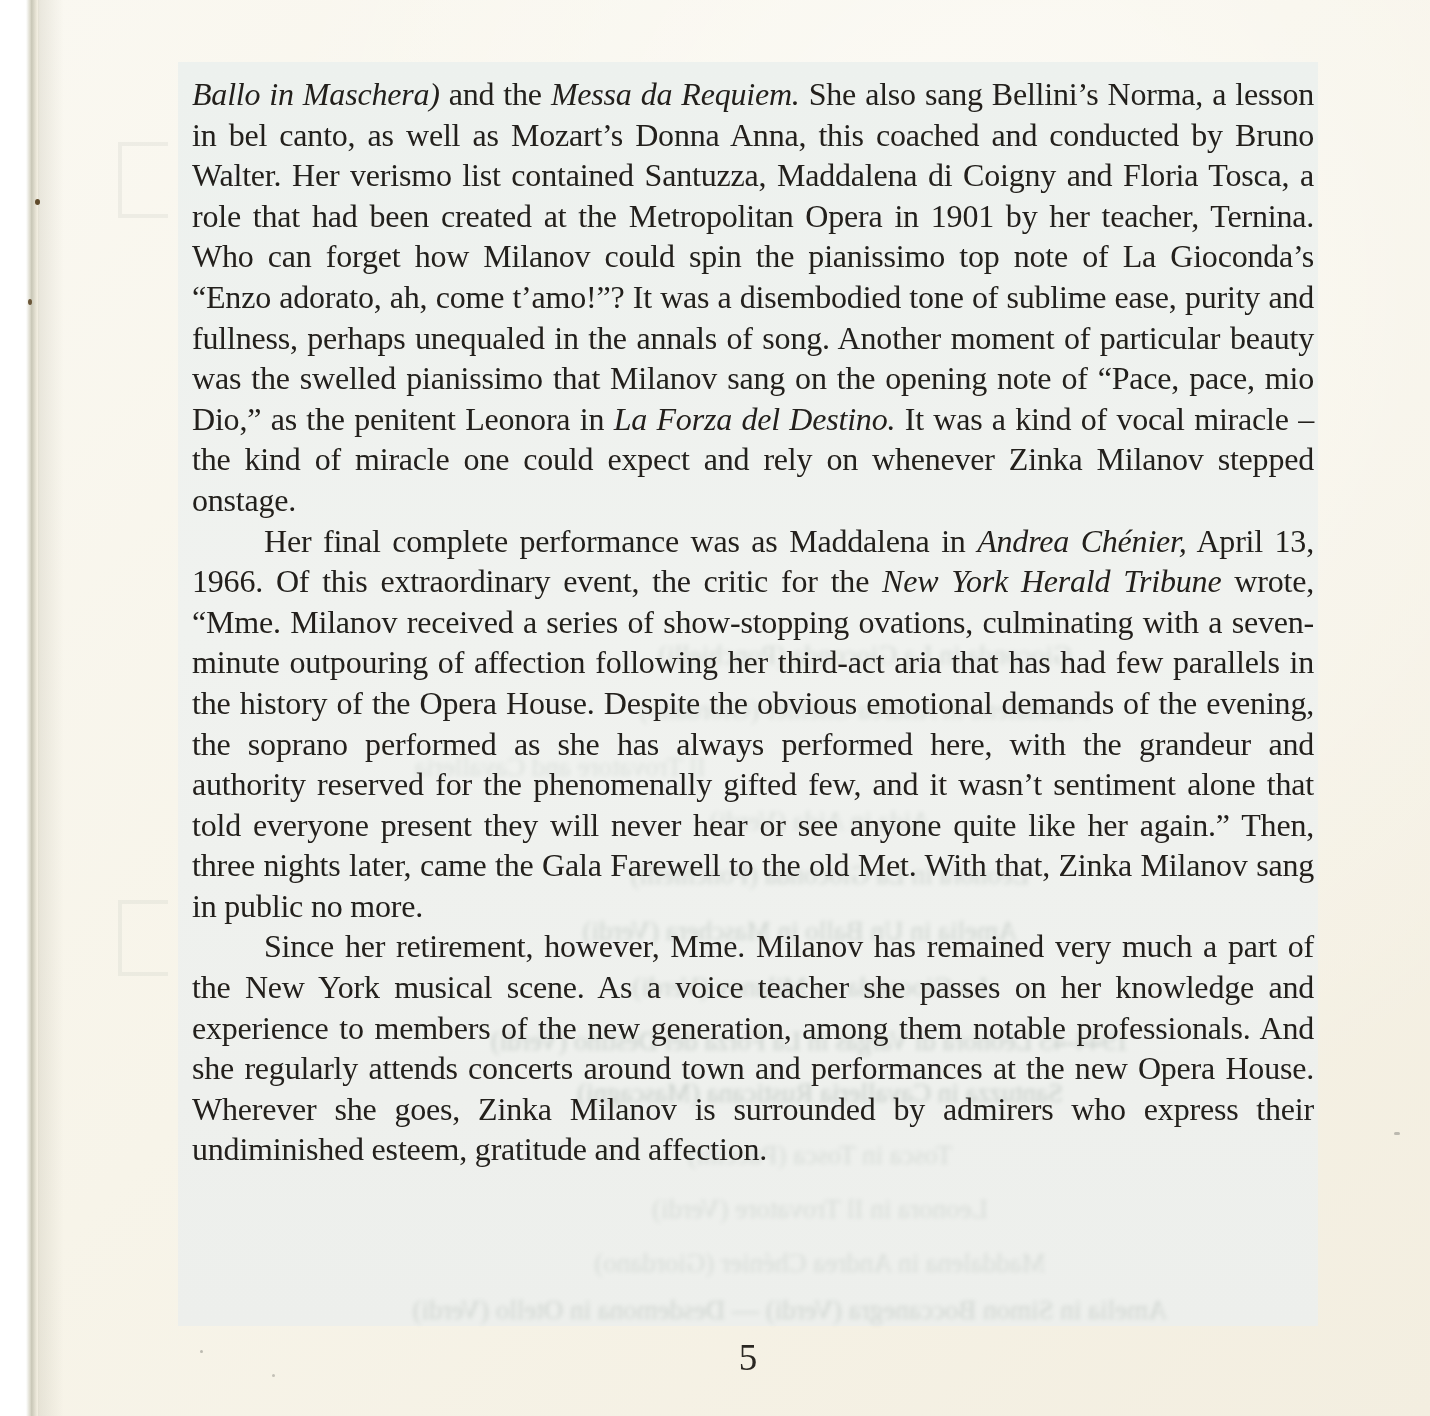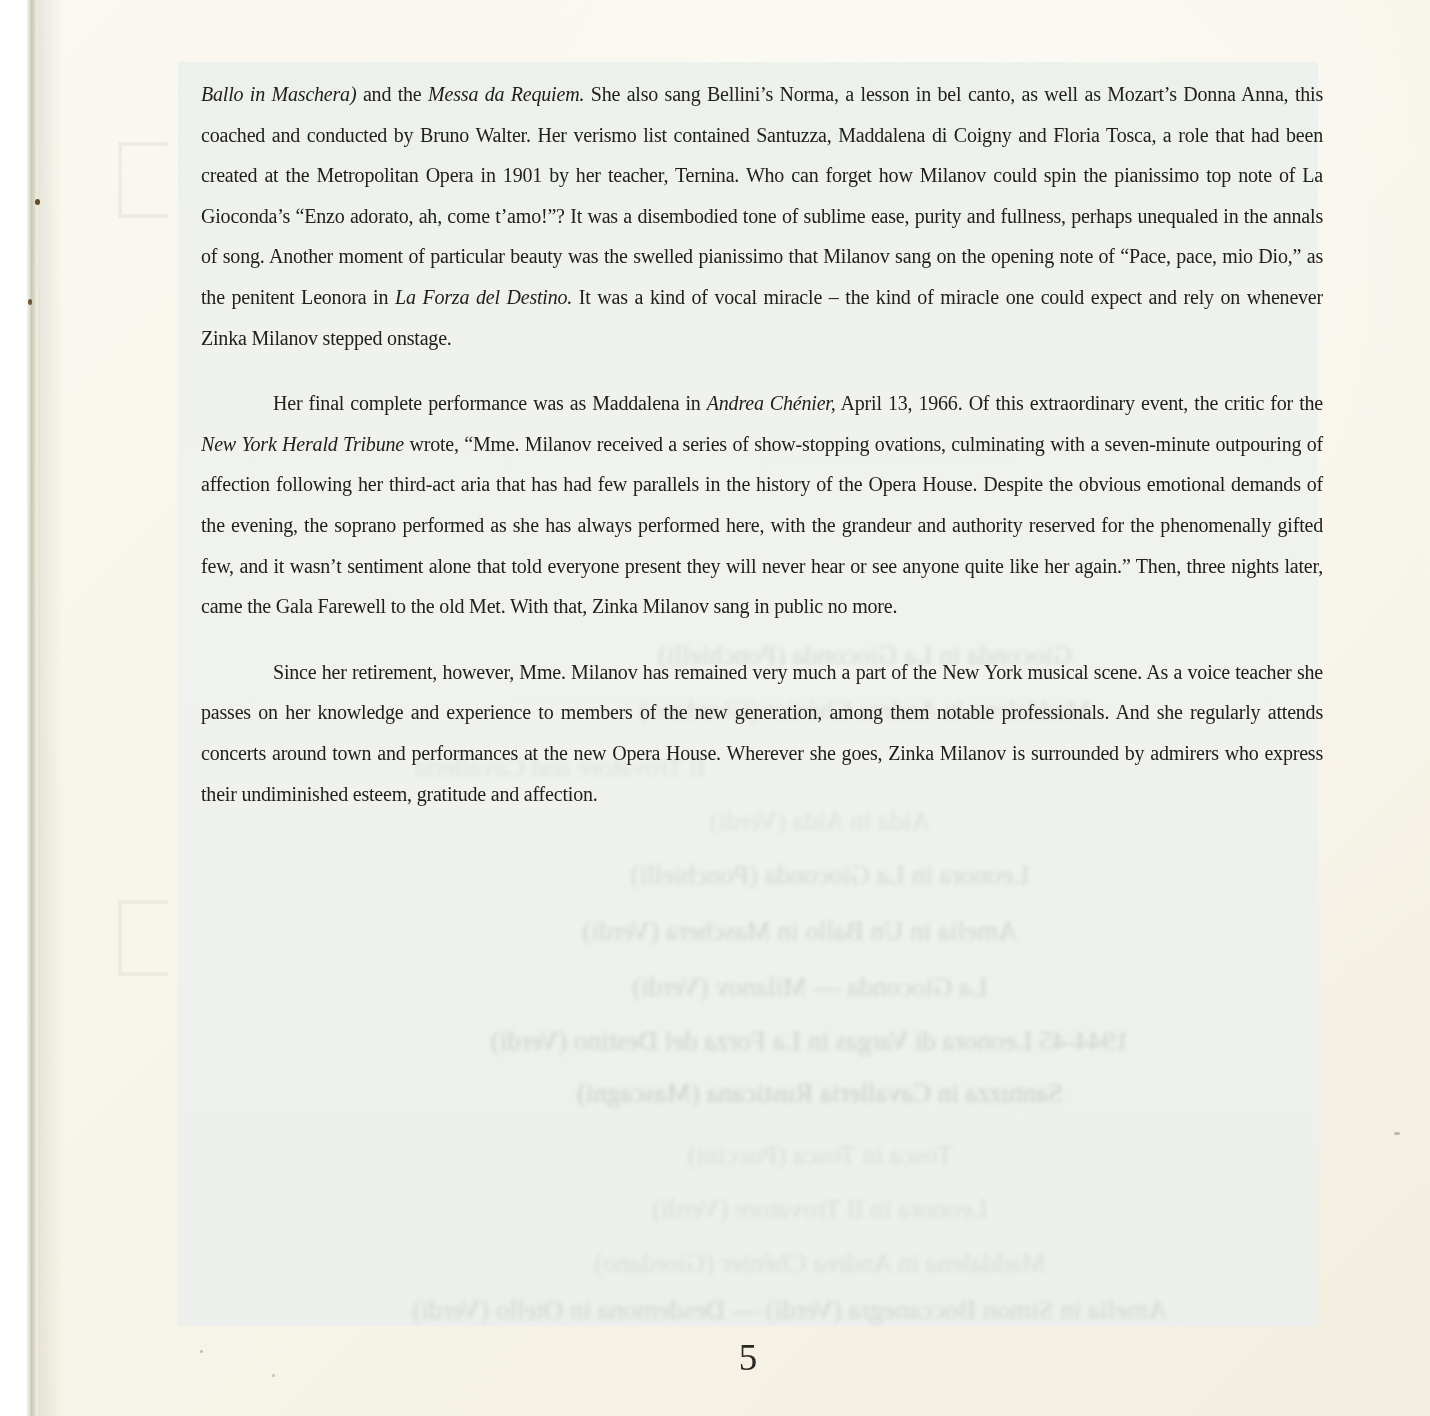--- a/index.html
+++ b/index.html
@@ -38,26 +38,26 @@
     color:#5e7267;
     transform:scaleX(-1);
     filter:blur(2px);
     text-align:center;white-space:nowrap;overflow:hidden;
   }
   .ghost-mark{
     position:absolute;border:4px solid rgba(140,152,142,0.10);border-right:none;
   }
   
   .bodytext{
-    position:absolute;left:201px;top:74px;width:1122px;
-    color:#23201c;font-size:20px;line-height:40.6px;
+    position:absolute;left:192px;top:74px;width:1122px;
+    color:#23201c;font-size:32px;line-height:40.6px;
     text-align:justify;letter-spacing:-0.2px;
   }
   .bodytext p{margin:0;}
-  .bodytext p + p{margin-top:25px;}
+  .bodytext p + p{}
   .bodytext p.indent{text-indent:72px;}
   .bodytext i{font-style:italic;}
   .folio{
     position:absolute;left:178px;top:1336px;width:1140px;
     text-align:center;font-size:37px;color:#2a2722;
   }
   .speck{position:absolute;border-radius:50%;}
 </style>
 </head>
 <body>

